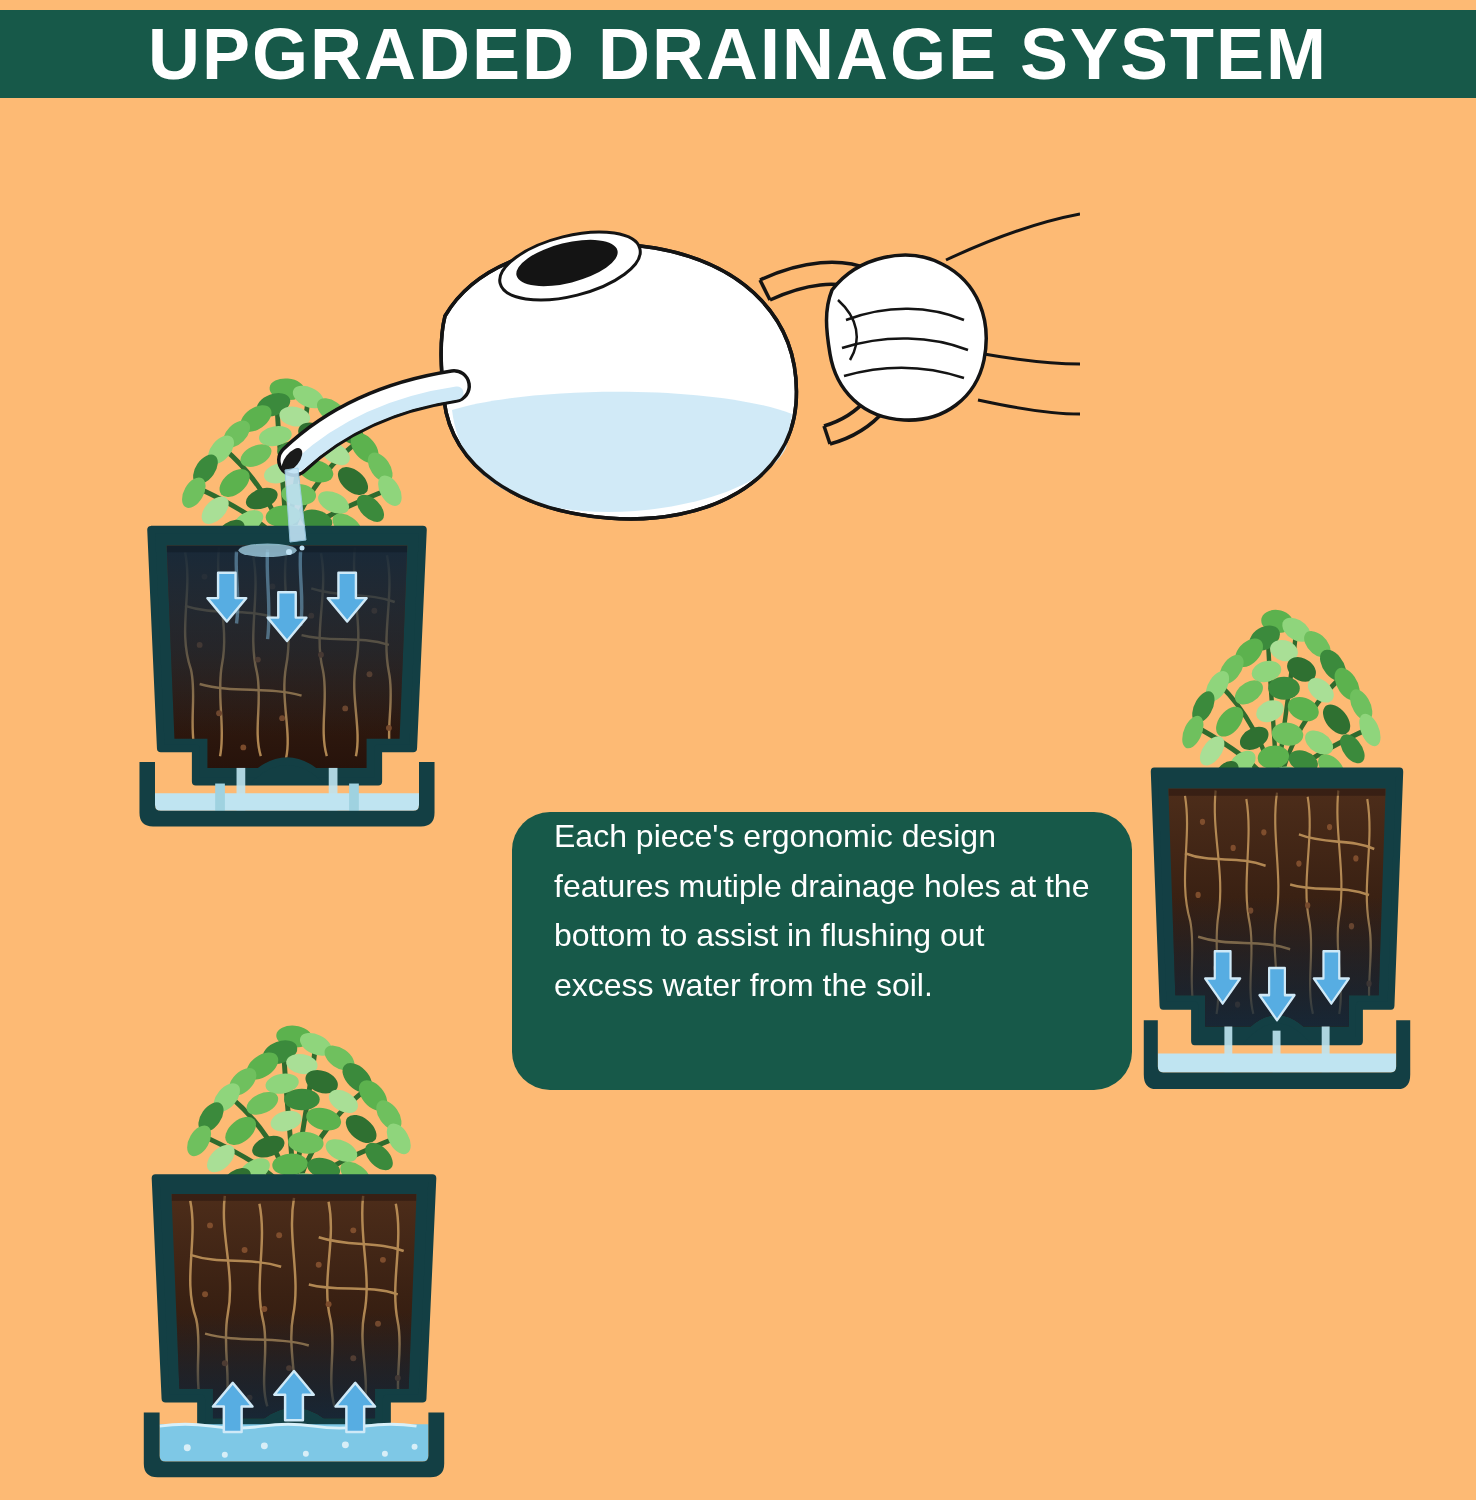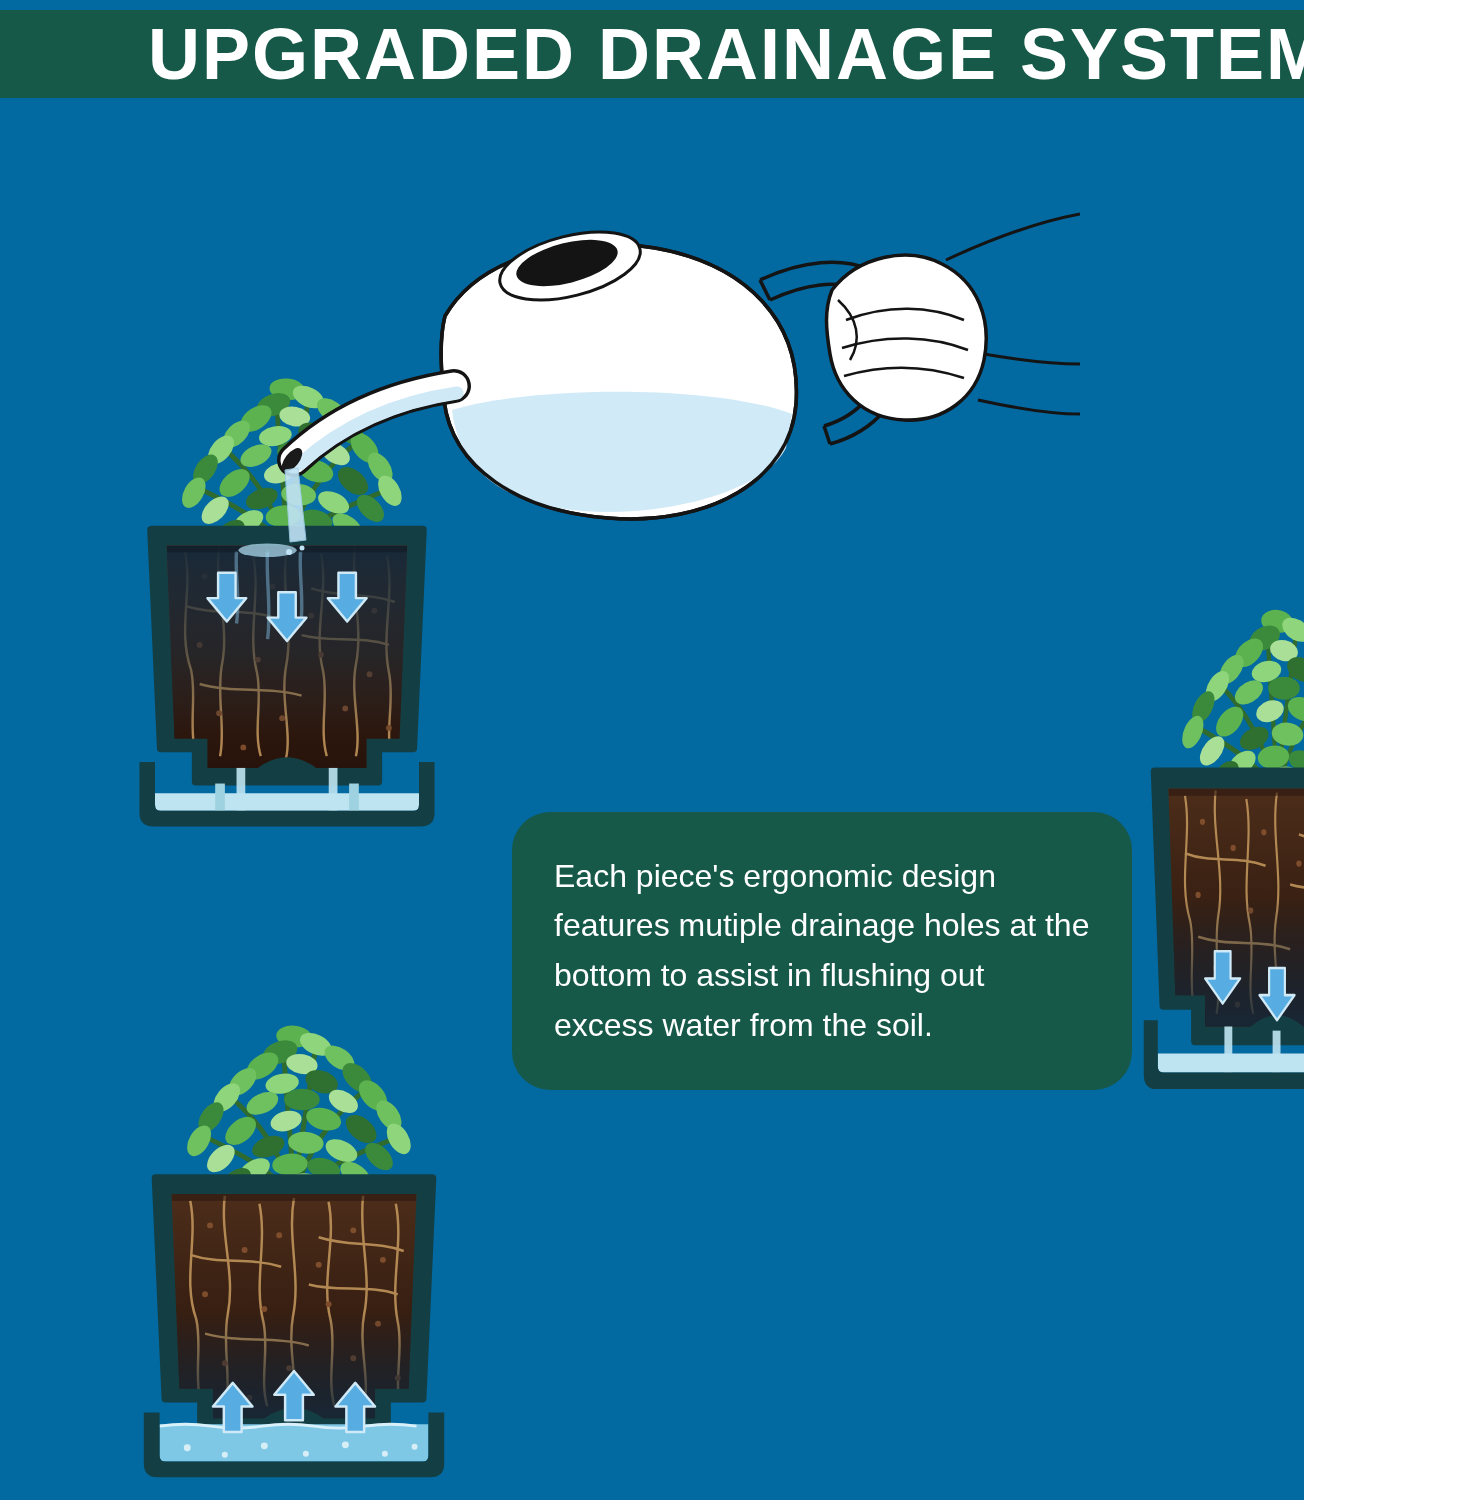--- a/index.html
+++ b/index.html
@@ -1,22 +1,22 @@
 <!DOCTYPE html>
 <html><head>
 <meta charset="utf-8">
 <style>
   html,body{margin:0;padding:0;background:#ffffff;}
-  .page{position:relative;width:1304px;height:1500px;background:#0369a1;overflow:hidden;
+  .page{position:relative;width:1476px;height:1500px;background:#fdba74;overflow:hidden;
         font-family:"Liberation Sans", sans-serif;}
   .banner{position:absolute;left:0;top:10px;width:1476px;height:88px;background:#175949;
           display:flex;align-items:center;justify-content:center;}
   .banner h1{margin:0;color:#ffffff;font-size:72px;font-weight:800;letter-spacing:2px;white-space:nowrap;}
   .callout{position:absolute;background:#175949;border-radius:38px;color:#ffffff;
-           display:flex;align-items:center;box-sizing:border-box;}
+           display:flex;box-sizing:border-box;}
   .callout p{margin:0;font-size:32px;line-height:1.55;font-weight:400;}
   #callout-drainage{left:512px;top:812px;width:620px;height:278px;padding:0 42px;}
   #callout-tray{left:468px;top:1242px;width:802px;height:238px;padding:0 46px;}
   .planter{position:absolute;}
   .planter svg,.canvas-art svg{display:block;}
   .canvas-art{position:absolute;}
 </style>
 </head>
 <body>
 

